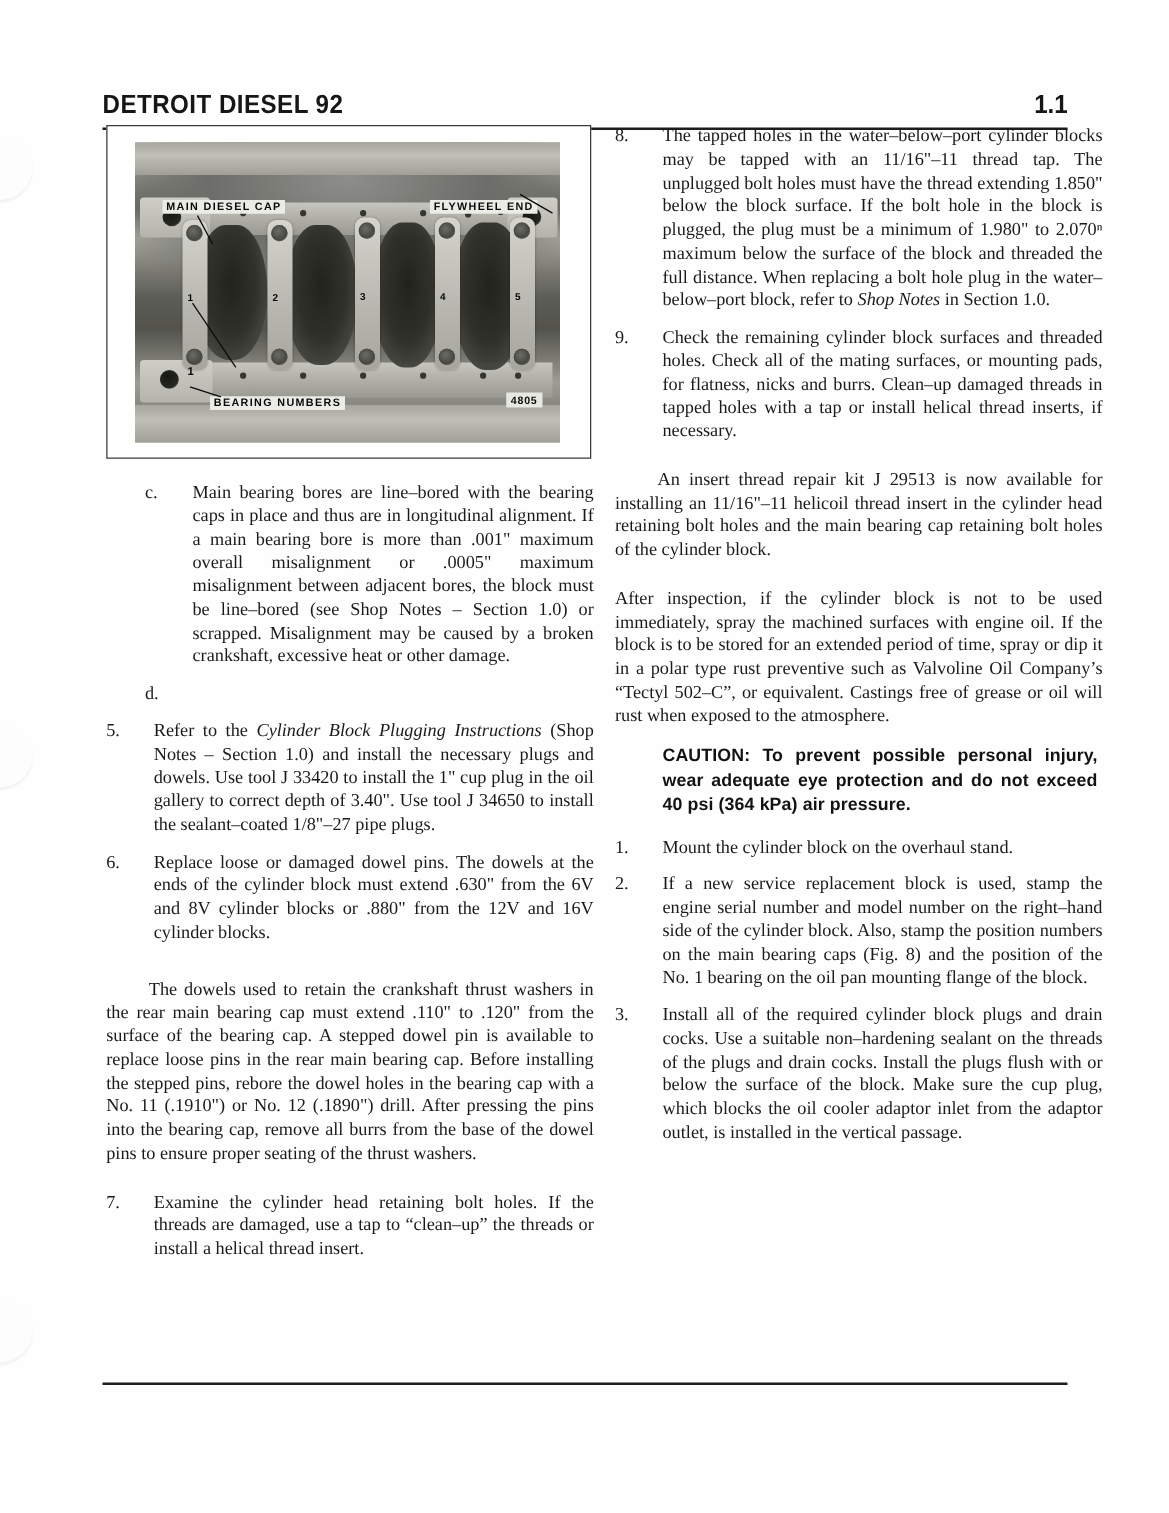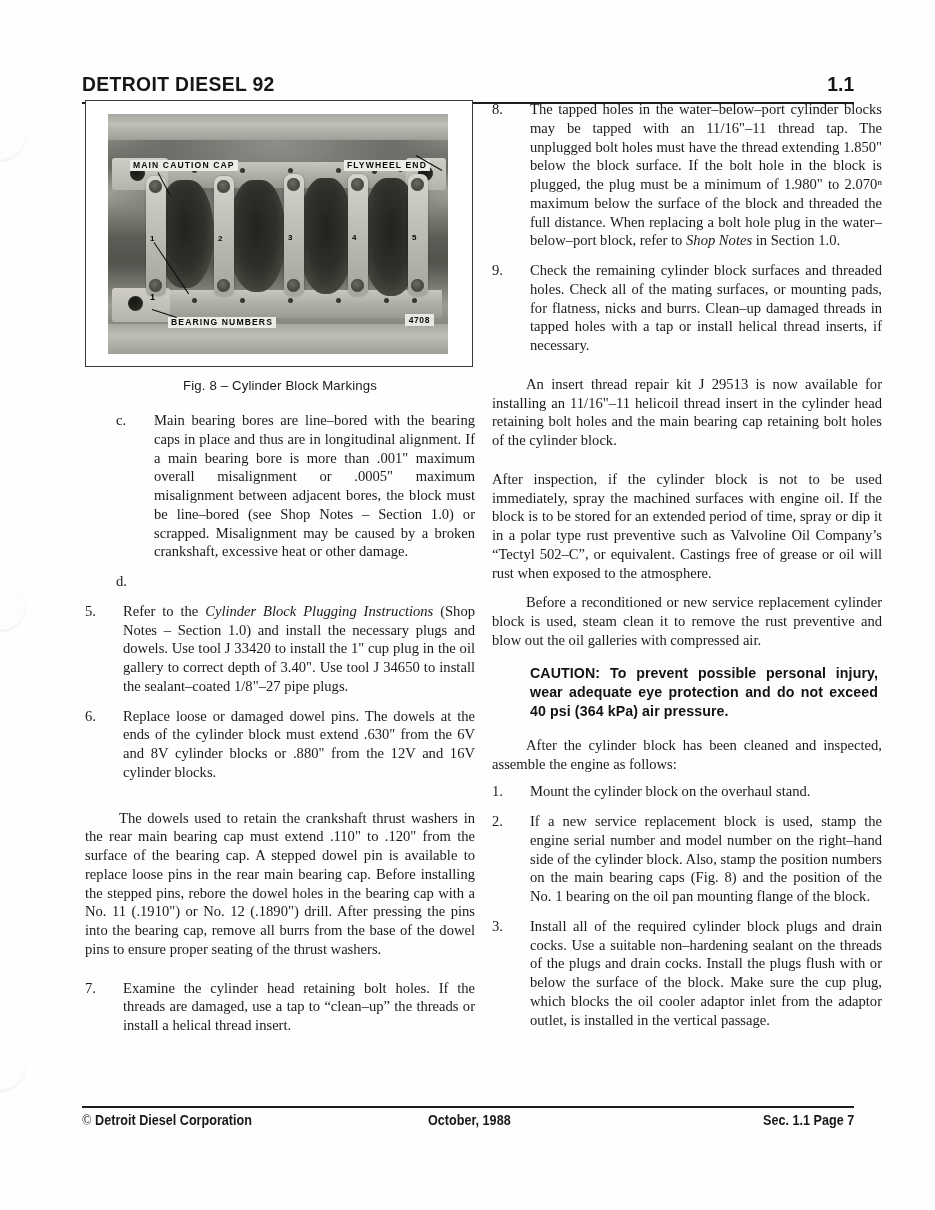--- a/index.html
+++ b/index.html
@@ -396,34 +396,33 @@
           <div class="cap-hole" style="left:3px;bottom:4px;"></div>
         </div>
 
         <div class="bnum" style="left:42px;top:120px;">1</div>
         <div class="bnum" style="left:110px;top:120px;">2</div>
         <div class="bnum" style="left:180px;top:119px;">3</div>
         <div class="bnum" style="left:244px;top:119px;">4</div>
         <div class="bnum" style="left:304px;top:119px;">5</div>
         <div class="bnum" style="left:42px;bottom:52px;font-size:9px;">1</div>
 
-        <div class="callout" style="left:22px;top:46px;">MAIN CAUTION CAP</div>
+        <div class="callout" style="left:22px;top:46px;">MAIN DIESEL CAP</div>
         <div class="callout" style="right:18px;top:46px;">FLYWHEEL END</div>
         <div class="callout" style="left:60px;bottom:26px;">BEARING NUMBERS</div>
 
         <div class="leader" style="left:50px;top:58px;width:26px;transform:rotate(62deg);"></div>
         <div class="leader" style="right:6px;top:56px;width:30px;transform:rotate(30deg);transform-origin:right center;"></div>
         <div class="leader" style="left:46px;top:128px;width:62px;transform:rotate(56deg);"></div>
         <div class="leader" style="left:44px;bottom:44px;width:26px;transform:rotate(18deg);"></div>
 
-        <div class="photo-id" style="right:14px;bottom:28px;">4708</div>
+        <div class="photo-id" style="right:14px;bottom:28px;">4805</div>
       </div>
     </div>
 
-    <div class="fig-caption">Fig. 8 – Cylinder Block Markings</div>
 
     <div style="height:18px"></div>
 
     <div class="item lvl2">
       <div class="item-num">c.</div>
       <div class="item-body">Main bearing bores are line–bored with the bearing caps in place and thus are in longitudinal alignment.  If a main bearing bore is more than .001" maximum overall misalignment or .0005" maximum misalignment between adjacent bores, the block must be line–bored (see Shop Notes – Section  1.0) or scrapped.  Misalignment may be caused by a broken crankshaft, excessive heat or other damage.</div>
     </div>
 
     <div class="item lvl2">
       <div class="item-num">d.</div>
@@ -468,41 +467,34 @@
 
     <p class="para indent">An insert thread repair kit J  29513 is now available for installing an 11/16"–11 helicoil thread insert in the cylinder head retaining bolt holes and the main bearing cap retaining bolt holes of the cylinder block.</p>
 
     <div class="spacer-sm"></div>
 
     <div class="item lvl1b">
       <div class="item-body">After inspection, if the cylinder block is not to be used immediately, spray the machined surfaces with engine oil.  If the block is to be stored for an extended period of time, spray or dip it in a polar type rust preventive such as Valvoline Oil Company’s “Tectyl 502–C”, or equivalent.  Castings free of grease or oil will rust when exposed to the atmosphere.</div>
     </div>
 
 
-    <p class="para indent">Before a reconditioned or new service replacement cylinder block is used, steam clean it to remove the rust preventive and blow out the oil galleries with compressed air.</p>
 
     <div class="caution">CAUTION: To prevent possible personal injury, wear adequate eye protection and do not exceed 40 psi (364 kPa) air pressure.</div>
 
-    <p class="para indent tight">After the cylinder block has been cleaned and inspected, assemble the engine as follows:</p>
 
     <div class="item lvl1b">
       <div class="item-num">1.</div>
       <div class="item-body">Mount the cylinder block on the overhaul stand.</div>
     </div>
     <div class="item lvl1b">
       <div class="item-num">2.</div>
       <div class="item-body">If a new service replacement block is used, stamp the engine serial number and model number on the right–hand side of the cylinder block.  Also, stamp the position numbers on the main bearing caps (Fig.  8) and the position of the No.  1 bearing on the oil pan mounting flange of the block.</div>
     </div>
     <div class="item lvl1b">
       <div class="item-num">3.</div>
       <div class="item-body">Install all of the required cylinder block plugs and drain cocks.  Use a suitable non–hardening sealant on the threads of the plugs and drain cocks.  Install the plugs flush with or below the surface of the block.  Make sure the cup plug, which blocks the oil cooler adaptor inlet from the adaptor outlet, is installed in the vertical passage.</div>
     </div>
 
   </div>
 
   <div class="footer-rule"></div>
-  <div class="footer">
-    <div class="footer-left"><span class="copy-mark">©</span> <span>Detroit Diesel Corporation</span></div>
-    <div class="footer-center">October, 1988</div>
-    <div class="footer-right">Sec.  1.1   Page  7</div>
-  </div>
 
 </div>
 
 </body></html>

